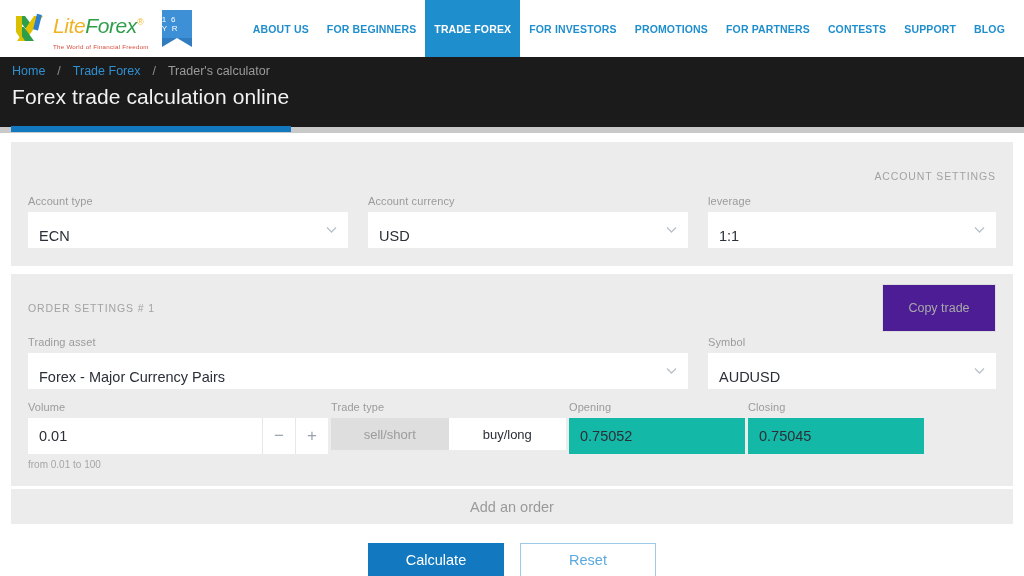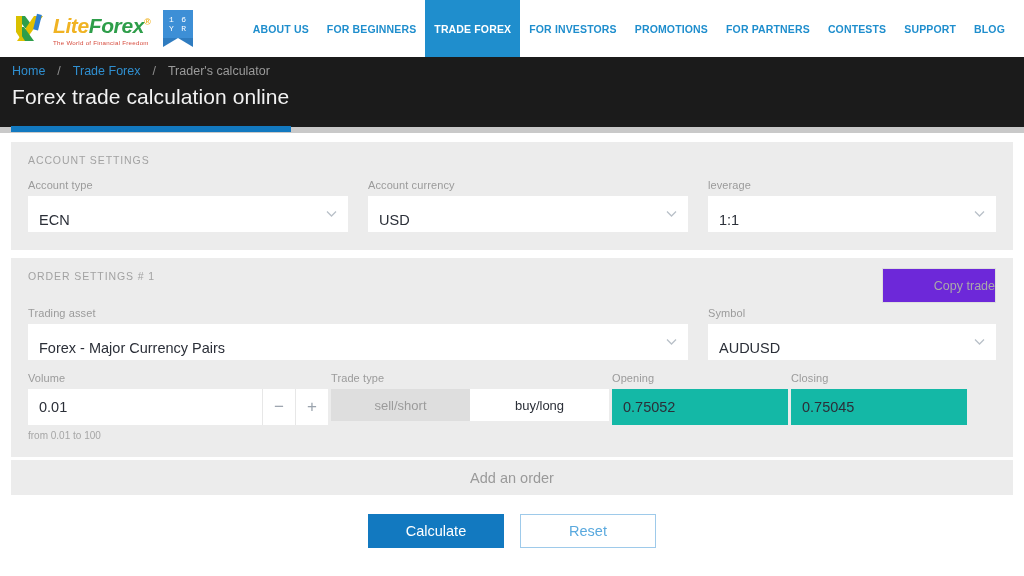--- a/index.html
+++ b/index.html
@@ -27,23 +27,23 @@
   .logo-mark { width: 40px; height: 34px; flex: 0 0 auto; }
   .logo-text-wrap {
     margin-left: 1px;
     display: flex;
     flex-direction: column;
     justify-content: center;
     height: 34px;
   }
   .logo-word {
     font-size: 21px;
-    font-weight: bold;
+    font-weight: normal;
     font-style: italic;
-    line-height: 23px;
+    line-height: 30px;
     letter-spacing: -0.4px;
     white-space: nowrap;
   }
   .logo-lite { color: #f0b323; }
   .logo-forex { color: #2e9e4a; }
   .logo-reg { color: #f0b323; font-size: 9px; vertical-align: super; }
   .logo-tagline {
     font-size: 6.2px;
     color: #d64b3d;
     letter-spacing: 0.25px;
@@ -54,27 +54,26 @@
     margin-left: 13px;
     width: 30px; height: 38px;
     position: relative;
     flex: 0 0 auto;
   }
   .badge-body {
     width: 30px; height: 28px;
     background: #3d8fd6;
     display: flex;
     flex-direction: column;
-    align-items: center;
+    align-items: flex-start;
     justify-content: center;
     color: #ffffff;
     font-size: 8px;
     letter-spacing: 1.3px;
     line-height: 9px;
-    font-family: Liberation Mono, monospace;
   }
   .badge-ribbon {
     width: 0; height: 0;
     border-left: 15px solid #2f7cc0;
     border-right: 15px solid #2f7cc0;
     border-bottom: 9px solid transparent;
   }
 
   .nav {
     margin-left: auto;
@@ -146,39 +145,39 @@
     background: #ececec;
     padding: 0 17px;
   }
   .panel.account { padding-bottom: 18px; }
   .panel-gap { height: 8px; background: #ffffff; }
 
   .section-caption {
     font-size: 10.5px;
     color: #a2a2a2;
     letter-spacing: 0.9px;
-    padding-top: 12px;
+    padding-top: 28px;
     text-transform: uppercase;
+    text-align: right;
   }
   .section-head-row {
     display: flex;
     align-items: flex-start;
     justify-content: space-between;
   }
   .copy-trade-btn {
     margin-top: 10px;
     width: 114px;
-    height: 35px;
-    background: #6d28d9;
+    height: 48px;
+    background: #4c1d95;
     border: 1px solid #dedede;
     color: #a9a9a9;
     font-size: 12.5px;
     font-family: "Liberation Sans", sans-serif;
     cursor: pointer;
-    text-align: right;
   }
 
   .field-row {
     display: flex;
     gap: 20px;
     margin-top: 13px;
   }
   .field { display: flex; flex-direction: column; }
   .field-label {
     font-size: 11px;
@@ -248,21 +247,21 @@
     cursor: pointer;
     user-select: none;
   }
   .volume-hint {
     font-size: 10px;
     color: #a6a6a6;
     margin-top: 5px;
   }
 
   
-  .toggle-wrap { width: 278px; }
+  .toggle-wrap { width: 235px; }
   .toggle {
     display: flex;
     height: 32px;
     background: #dedede;
     align-items: stretch;
   }
   .toggle-opt {
     flex: 1;
     display: flex;
     align-items: center;

